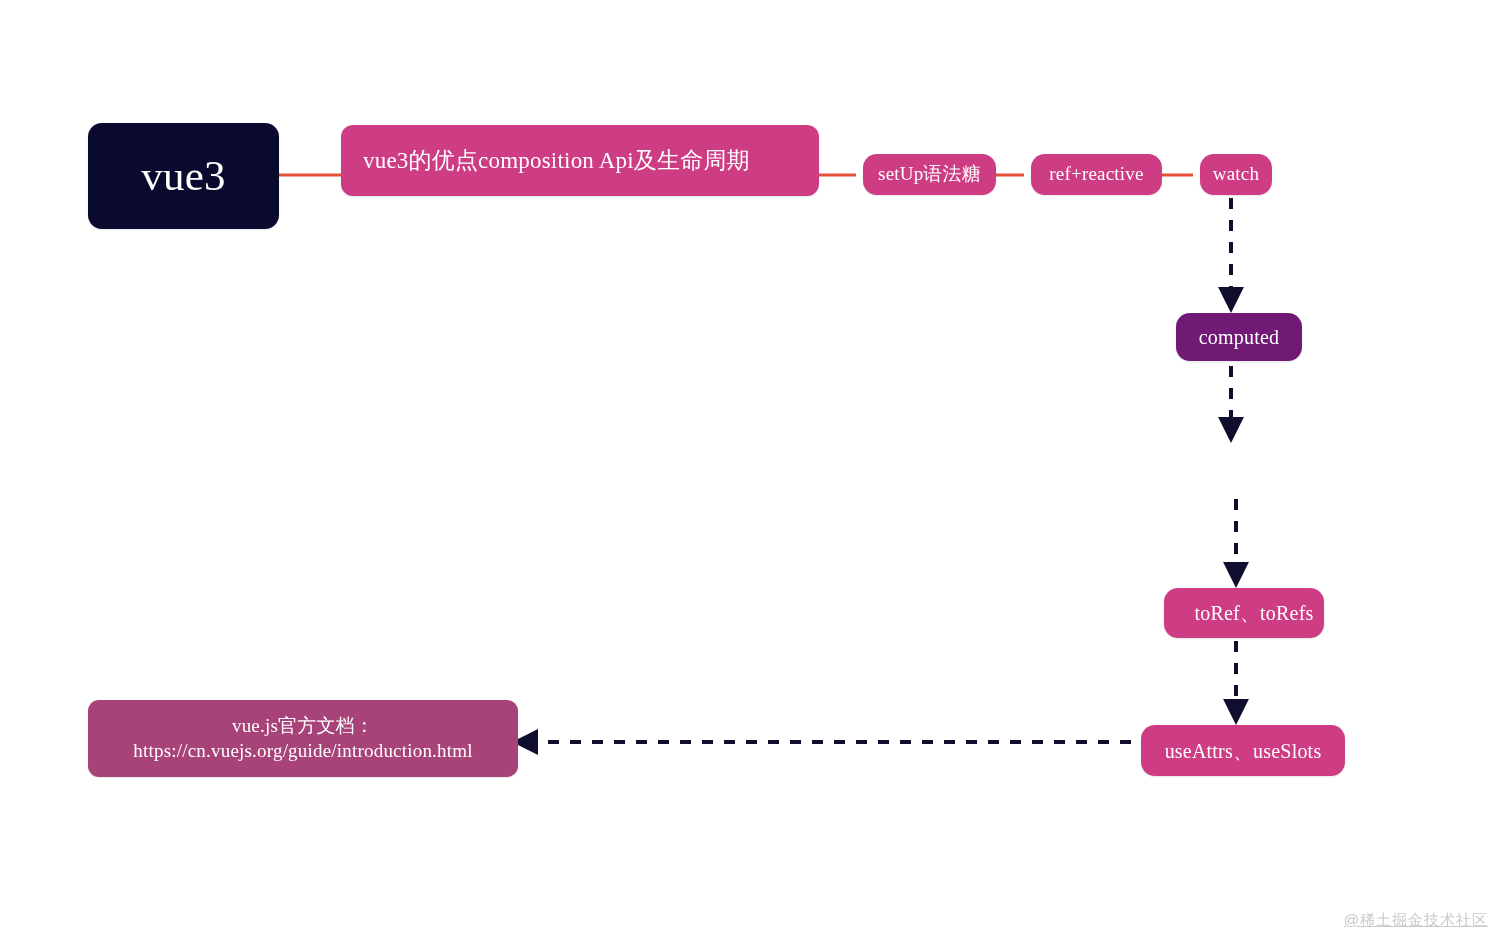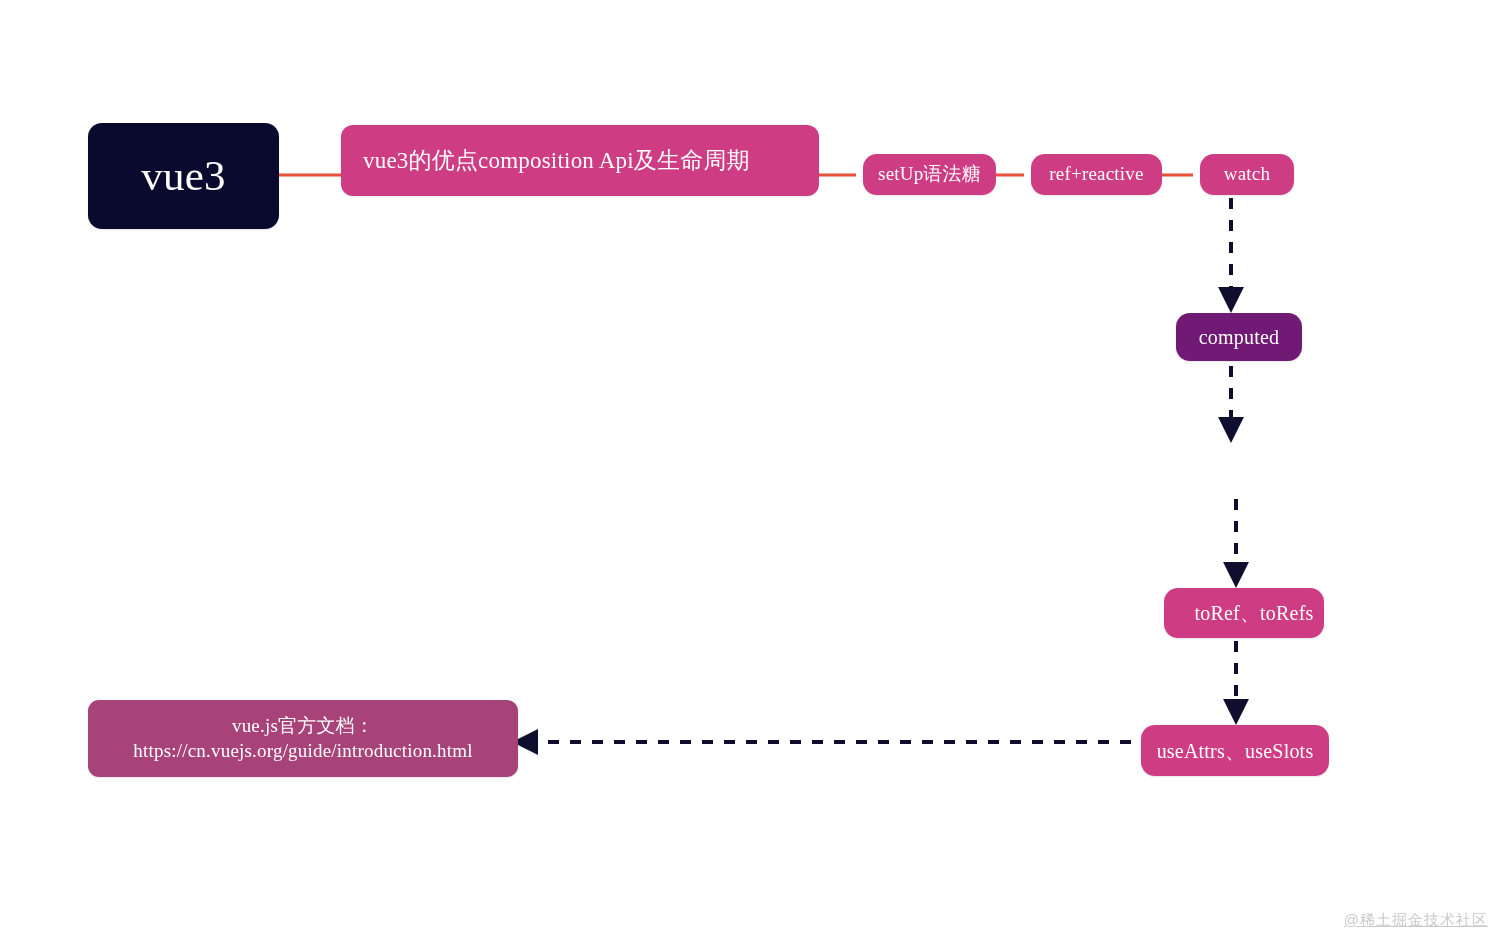--- a/index.html
+++ b/index.html
@@ -62,42 +62,42 @@
     left: 855px; top: 154px; width: 133px; height: 41px;
     background: #CE3C84;
     font-size: 19px;
   }
   .n-ref {
     left: 1023px; top: 154px; width: 131px; height: 41px;
     background: #CE3C84;
     font-size: 19px;
   }
   .n-watch {
-    left: 1192px; top: 154px; width: 94px; height: 41px;
+    left: 1192px; top: 154px; width: 72px; height: 41px;
     background: #CE3C84;
     font-size: 19px;
   }
   .n-computed {
     left: 1168px; top: 313px; width: 126px; height: 48px;
     background: #701a75;
     font-size: 20px;
   }
   .n-define {
     left: 1019px; top: 443px; width: 426px; height: 53px;
     background: #CE3C84;
     font-size: 21px;
   }
   .n-toref {
     left: 1156px; top: 588px; width: 160px; height: 50px;
     background: #CE3C84;
     font-size: 20px;
     padding-left: 20px;
   }
   .n-useattrs {
-    left: 1133px; top: 725px; width: 188px; height: 51px;
+    left: 1133px; top: 725px; width: 204px; height: 51px;
     background: #CE3C84;
     font-size: 20px;
   }
   .n-doc {
     left: 80px; top: 700px; width: 430px; height: 77px;
     background: #A8437A;
     border-radius: 11px;
     font-size: 19px;
     padding: 8px 18px;
     text-align: center;

